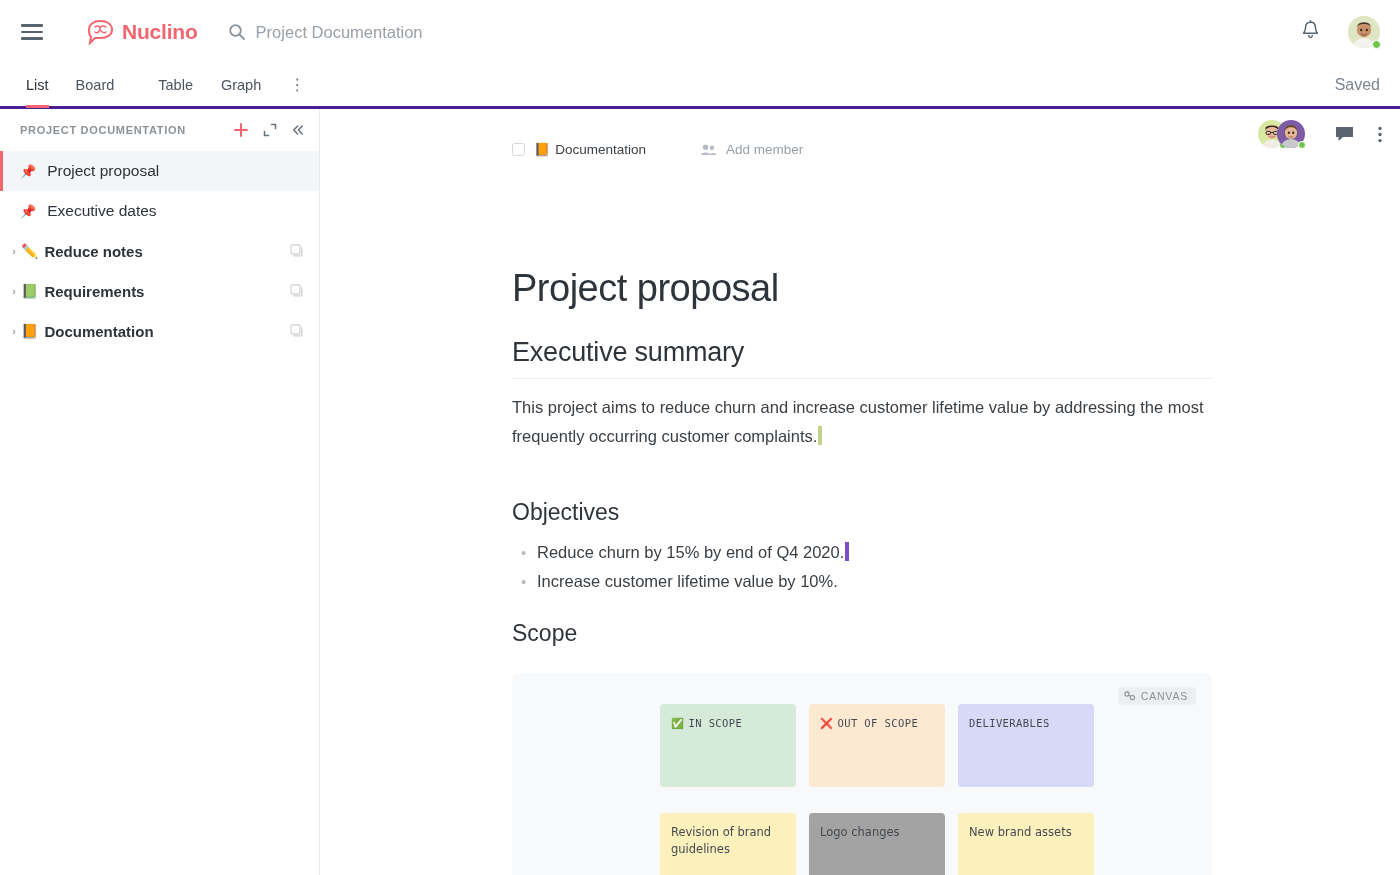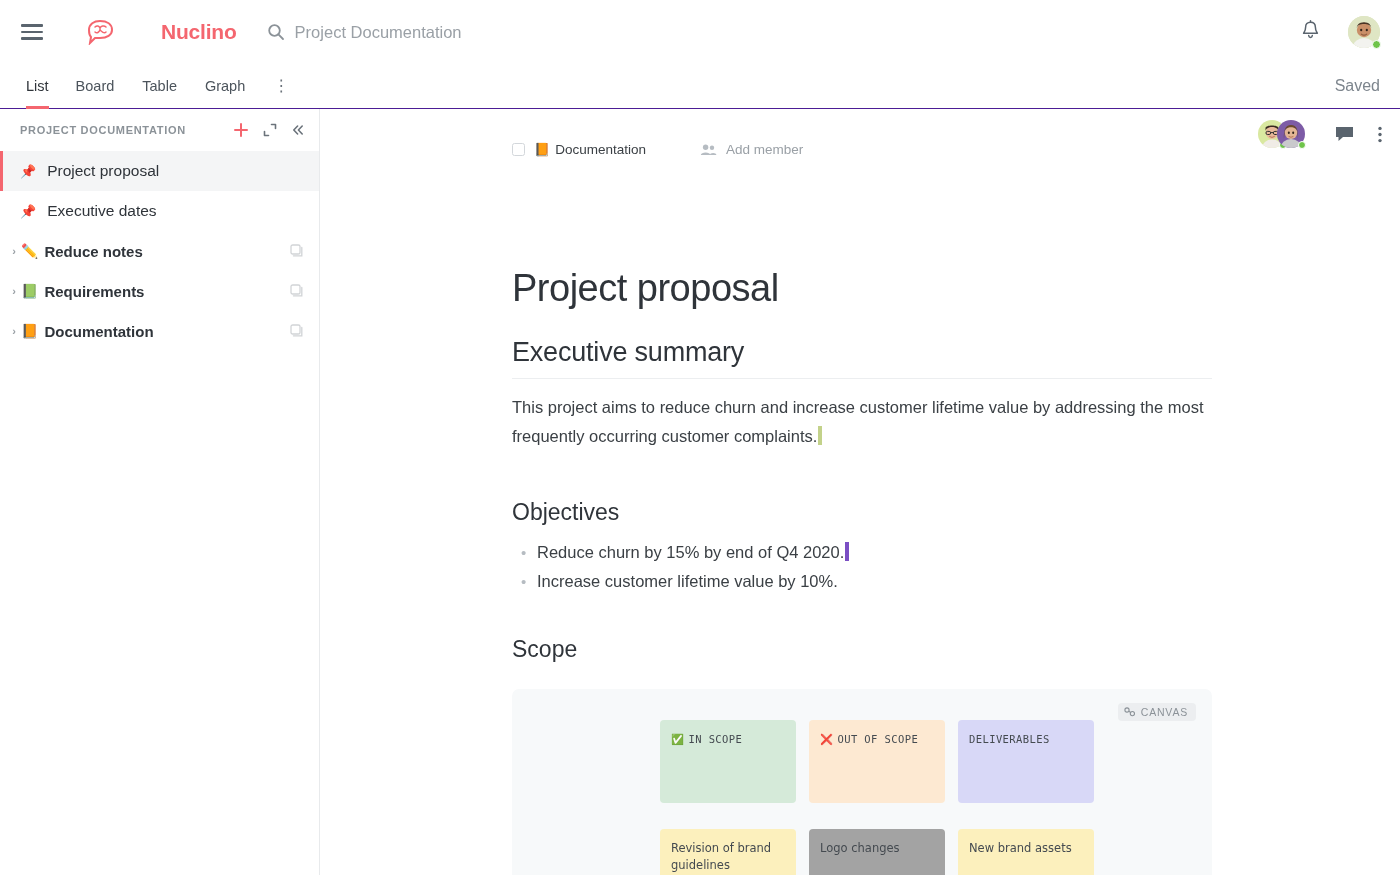--- a/index.html
+++ b/index.html
@@ -16,21 +16,21 @@
     position: absolute; top: 0; left: 0; width: 1400px; height: 64px;
     display: flex; align-items: center;
   }
   .hamburger {
     width: 22px; height: 16px; margin-left: 21px;
     display: flex; flex-direction: column; justify-content: space-between;
     cursor: pointer;
   }
   .hamburger span { display: block; height: 2.6px; background: #5a646e; border-radius: 1px; }
 
-  .logo-wrap { display: flex; align-items: center; margin-left: 43px; cursor: pointer; gap: 39px; }
+  .logo-wrap { display: flex; align-items: center; margin-left: 43px; cursor: pointer; }
   .logo-mark { width: 30px; height: 26px; margin-right: 6px; }
   .logo-text {
     font-size: 21px; font-weight: bold; color: #f4666f;
     letter-spacing: -0.2px;
   }
 
   .search-wrap { display: flex; align-items: center; margin-left: 30px; flex: 1; cursor: text; }
   .search-icon { width: 18px; height: 18px; margin-right: 10px; flex: none; }
   .search-text { font-size: 16.5px; color: #9aa0a6; }
 
@@ -42,21 +42,21 @@
   }
   .status-dot {
     position: absolute; right: -1px; bottom: -1px;
     width: 9px; height: 9px; border-radius: 50%;
     background: #6fc44a; border: 1.5px solid #fff;
   }
 
   
   .tabbar {
     position: absolute; top: 64px; left: 0; width: 1400px; height: 45px;
-    border-bottom: 1px solid #4c1d95;
+    border-bottom: 3px solid #4c1d95;
     display: flex; align-items: center;
   }
   .tab {
     font-size: 14.5px; color: #4c545c; cursor: pointer;
     position: relative; height: 45px; display: flex; align-items: center;
   }
   .tab.active { color: #2f343a; }
   .tab.active::after {
     content: ''; position: absolute; left: 0; right: 0; bottom: 0;
     height: 2.5px; background: #f4666f;
@@ -249,21 +249,21 @@
         <path d="M13.3 18.1 Q16 20.2 18.7 18.1" fill="none" stroke="#8d5b3c" stroke-width="1.1" stroke-linecap="round"></path>
       </g>
     </svg>
     <span class="status-dot"></span>
   </div>
 </div>
 
 <div class="tabbar">
   <div class="tab active" style="margin-left:26px">List</div>
   <div class="tab" style="margin-left:27px">Board</div>
-  <div class="tab" style="margin-left:28px">Table</div>
+  <div class="tab" style="margin-left:44px">Table</div>
   <div class="tab" style="margin-left:28px">Graph</div>
   <div class="tab-dots" style="margin-left:28px">⋮</div>
   <div class="saved-label">Saved</div>
 </div>
 
 <div class="sidebar">
   <div class="sidebar-head">
     <span class="sidebar-title">PROJECT DOCUMENTATION</span>
 
     <span class="sb-btn">
@@ -422,21 +422,21 @@
     <div class="para-block">
       <span>This project aims to reduce churn and increase customer lifetime value by addressing the most frequently occurring customer complaints.</span><span class="cursor green"></span>
     </div>
 
     <h3 class="sub" style="margin-top:48px">Objectives</h3>
     <ul class="objlist">
       <li><span>Reduce churn by 15% by end of Q4 2020.</span><span class="cursor purple"></span></li>
       <li>Increase customer lifetime value by 10%.</li>
     </ul>
 
-    <h3 class="sub" style="margin-top:40px">Scope</h3>
+    <h3 class="sub" style="margin-top:24px">Scope</h3>
 
     <div class="canvas">
       <div class="canvas-badge">
         <svg width="12" height="10" viewBox="0 0 12 10">
           <circle cx="3" cy="3" r="2.1" fill="none" stroke="#8b9298" stroke-width="1.1"></circle>
           <circle cx="8.4" cy="6.6" r="2.1" fill="none" stroke="#8b9298" stroke-width="1.1"></circle>
           <line x1="4.7" y1="4.3" x2="6.8" y2="5.4" stroke="#8b9298" stroke-width="1.1"></line>
         </svg>
         <span>CANVAS</span>
       </div>

